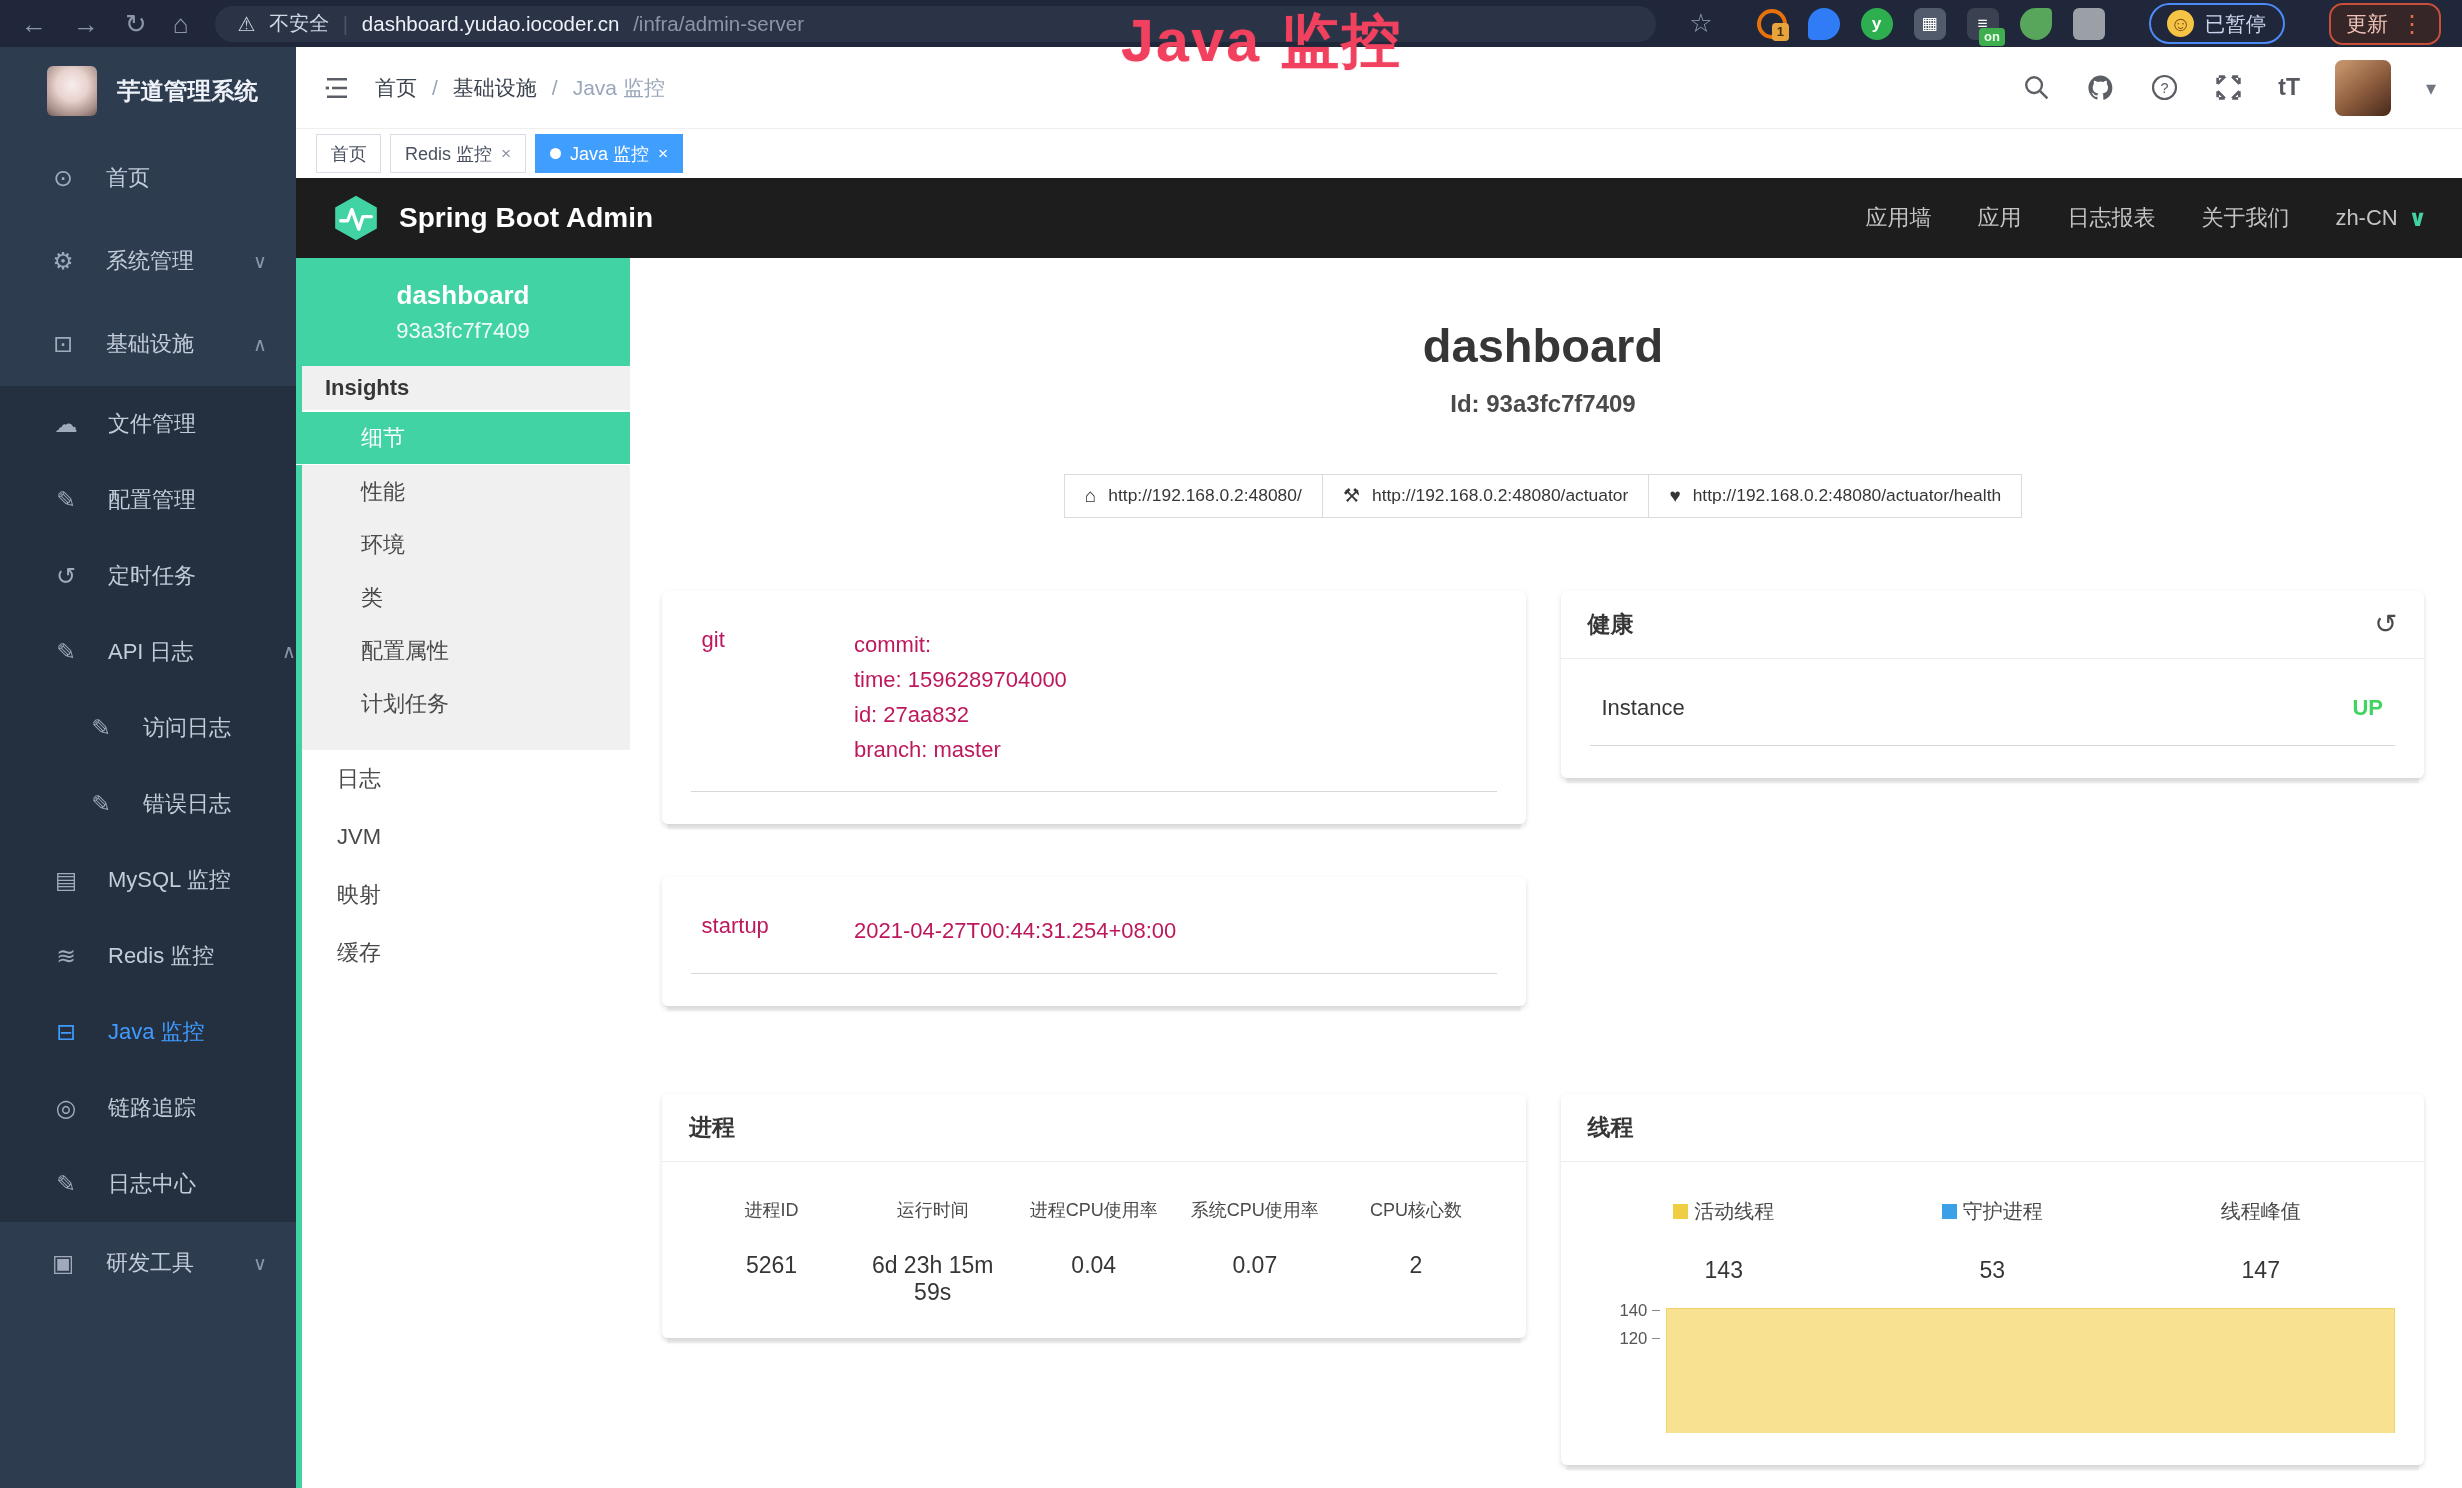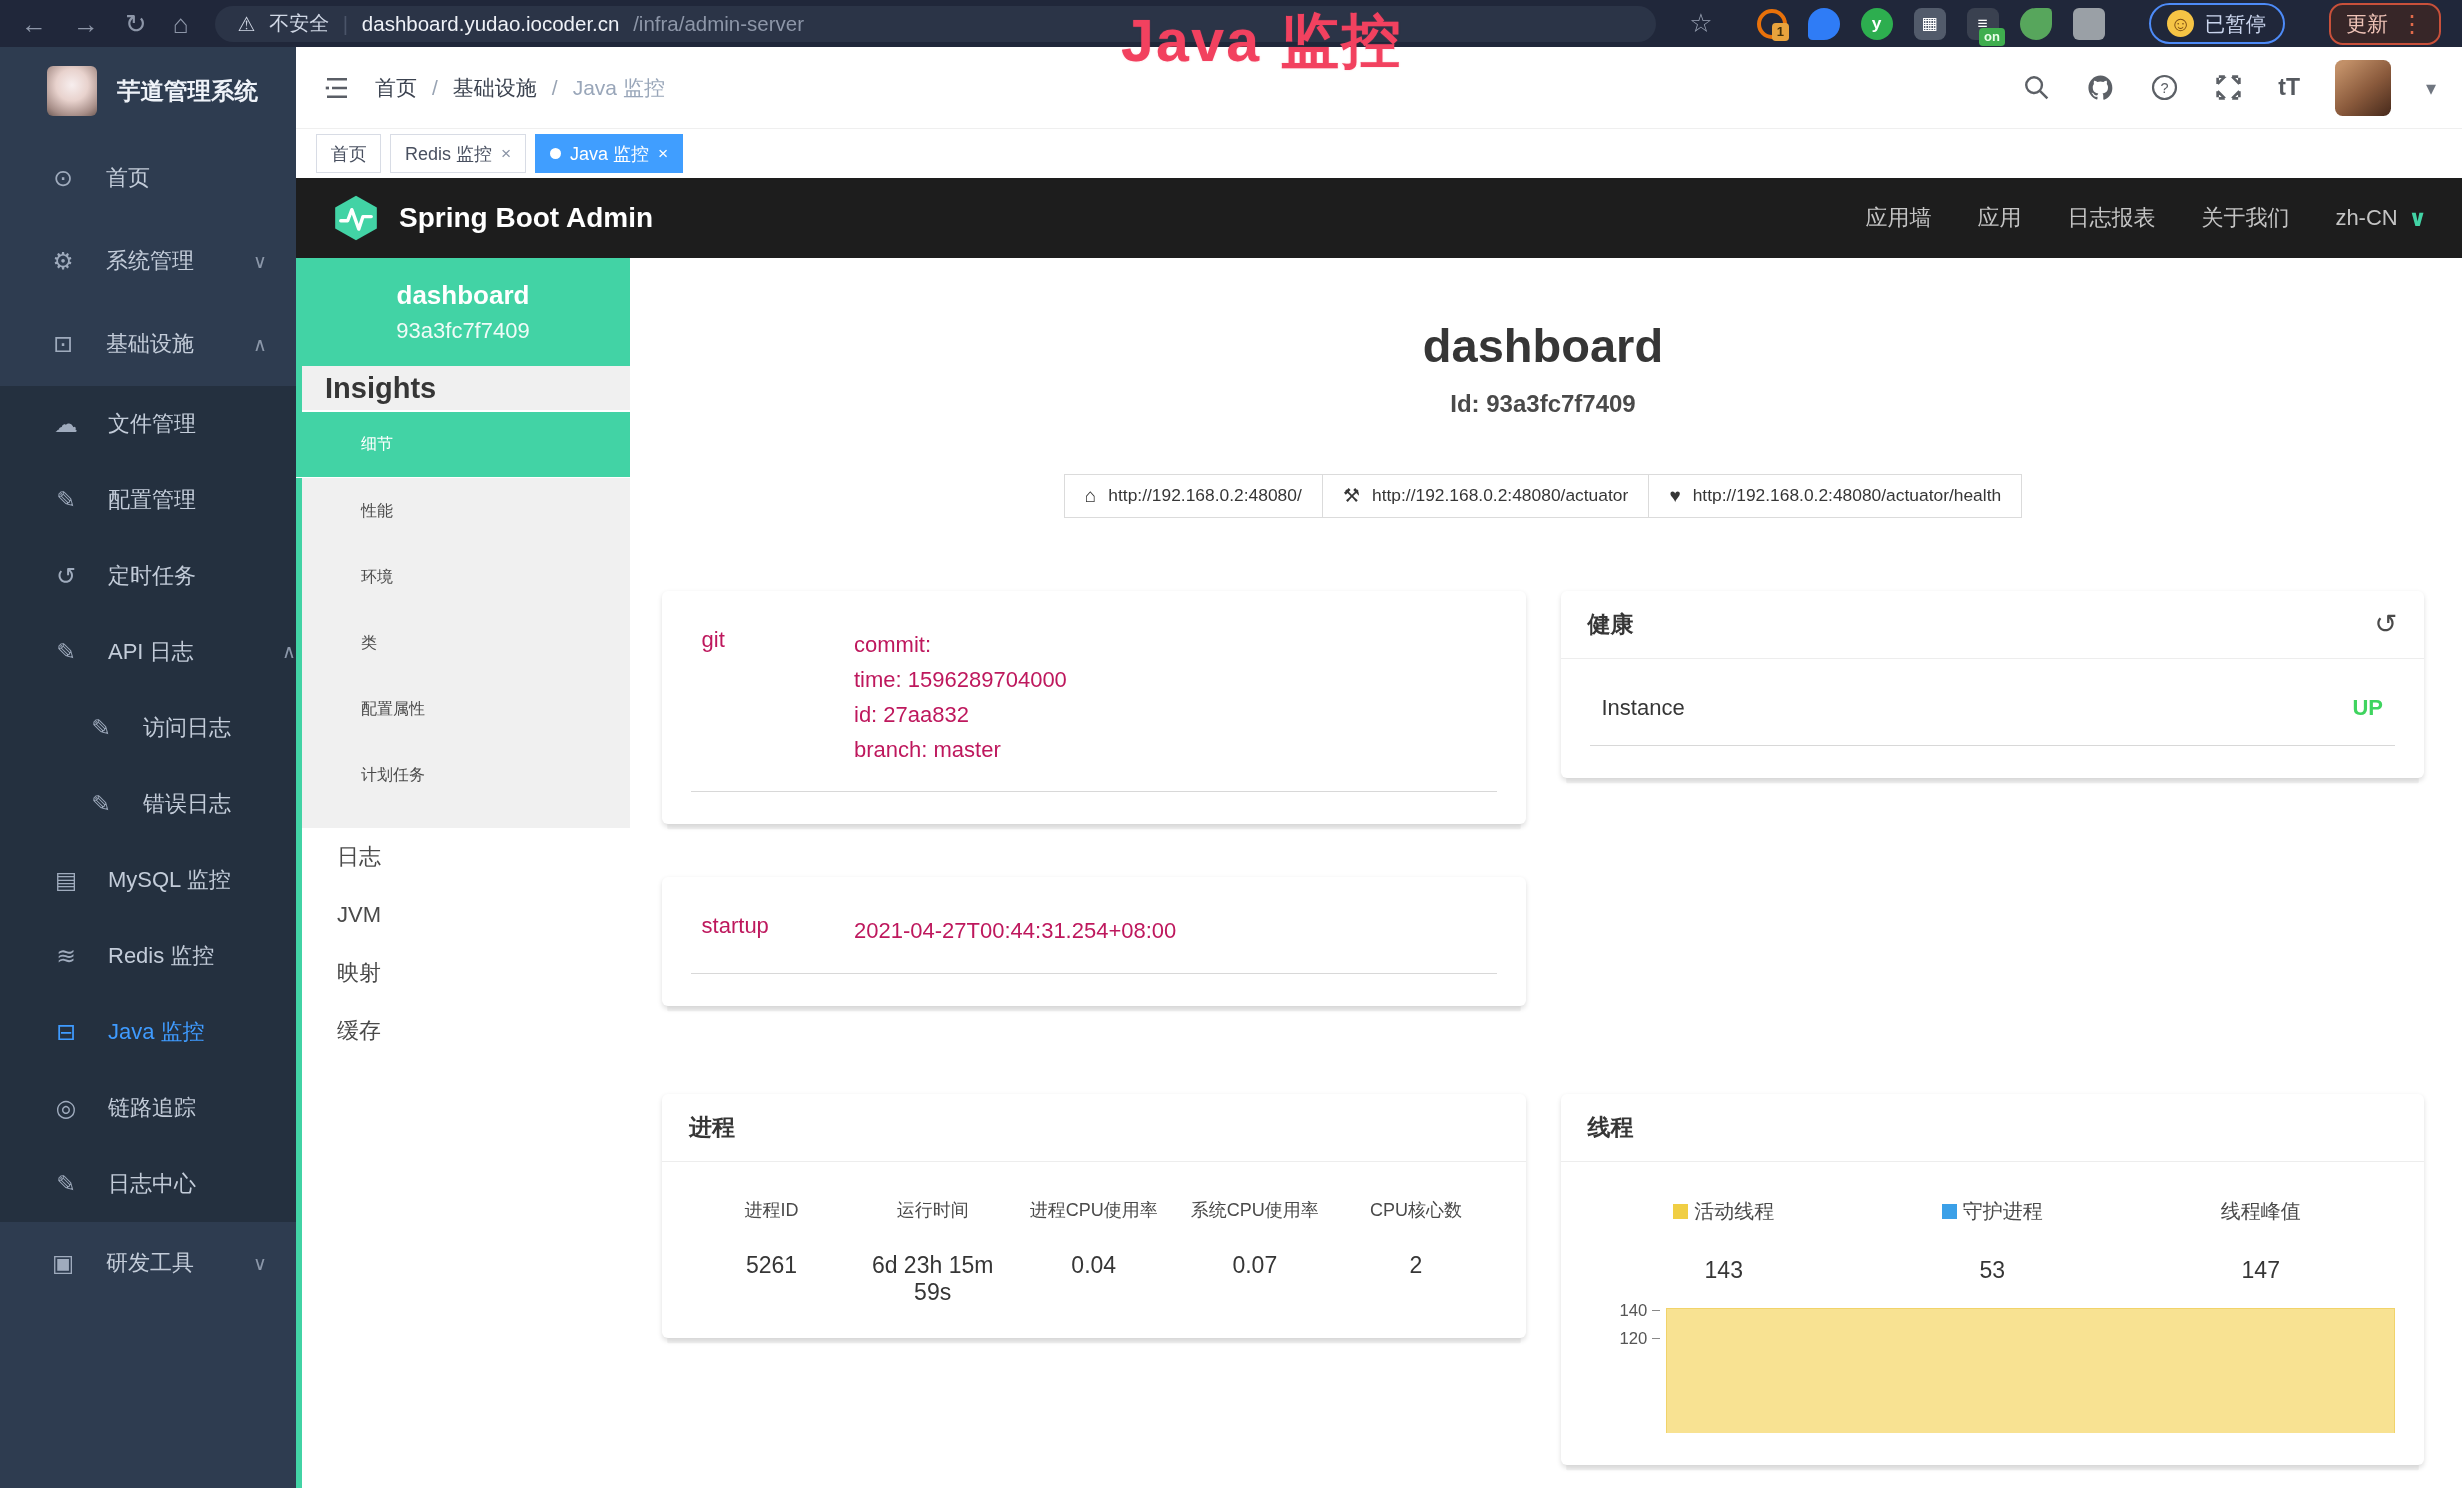--- a/index.html
+++ b/index.html
@@ -88,23 +88,23 @@
   .loc .gchev{color:#42d3a5;font-weight:700;font-size:23px;}
 
   .sba-body{flex:1;display:flex;min-height:0;}
   .sba-side{width:334px;flex:0 0 334px;display:flex;flex-direction:column;}
   .inst{height:108px;background:#42d3a5;color:#fff;display:flex;flex-direction:column;align-items:center;
     justify-content:center;gap:7.6px;}
   .inst .nm{font-size:26px;font-weight:700;}
   .inst .iid{font-size:22px;opacity:.92;}
   .side-rest{flex:1;border-left:6px solid #42d3a5;background:#fff;}
   .insights{background:#f0f0f0;padding-bottom:20px;}
-  .ins-label{height:46px;display:flex;align-items:center;padding-left:23px;font-size:29px;font-weight:700;
+  .ins-label{height:46px;display:flex;align-items:center;padding-left:23px;font-size:22px;font-weight:700;
     color:#363636;border-bottom:2.3px solid #fff;}
-  .ins-item{height:66px;display:flex;align-items:center;padding-left:59px;font-size:16px;color:#4a4a4a;}
+  .ins-item{height:53px;display:flex;align-items:center;padding-left:59px;font-size:22px;color:#4a4a4a;}
   .ins-item.active{background:#42d3a5;color:#fff;margin-left:-6px;padding-left:65px;border-bottom:1.5px solid #fff;}
   .root-item{height:58px;display:flex;align-items:center;padding-left:35px;font-size:22px;color:#4a4a4a;}
 
   .sba-content{flex:1;min-width:0;padding:61px 38px 0 32px;overflow:hidden;}
   .dash{font-size:47px;font-weight:700;color:#363636;text-align:center;margin:0;line-height:1.15;}
   .dash-id{font-size:24px;color:#4a4a4a;text-align:center;margin-top:16.7px;font-weight:bold;}
   .urlbtns{display:flex;justify-content:center;margin-top:56px;}
   .ubtn{display:flex;align-items:center;gap:12px;height:44px;padding:0 20px;border:0.8px solid #dbdbdb;
     background:#fff;font-size:17.4px;color:#363636;white-space:nowrap;}
   .ubtn+.ubtn{margin-left:-0.8px;}

